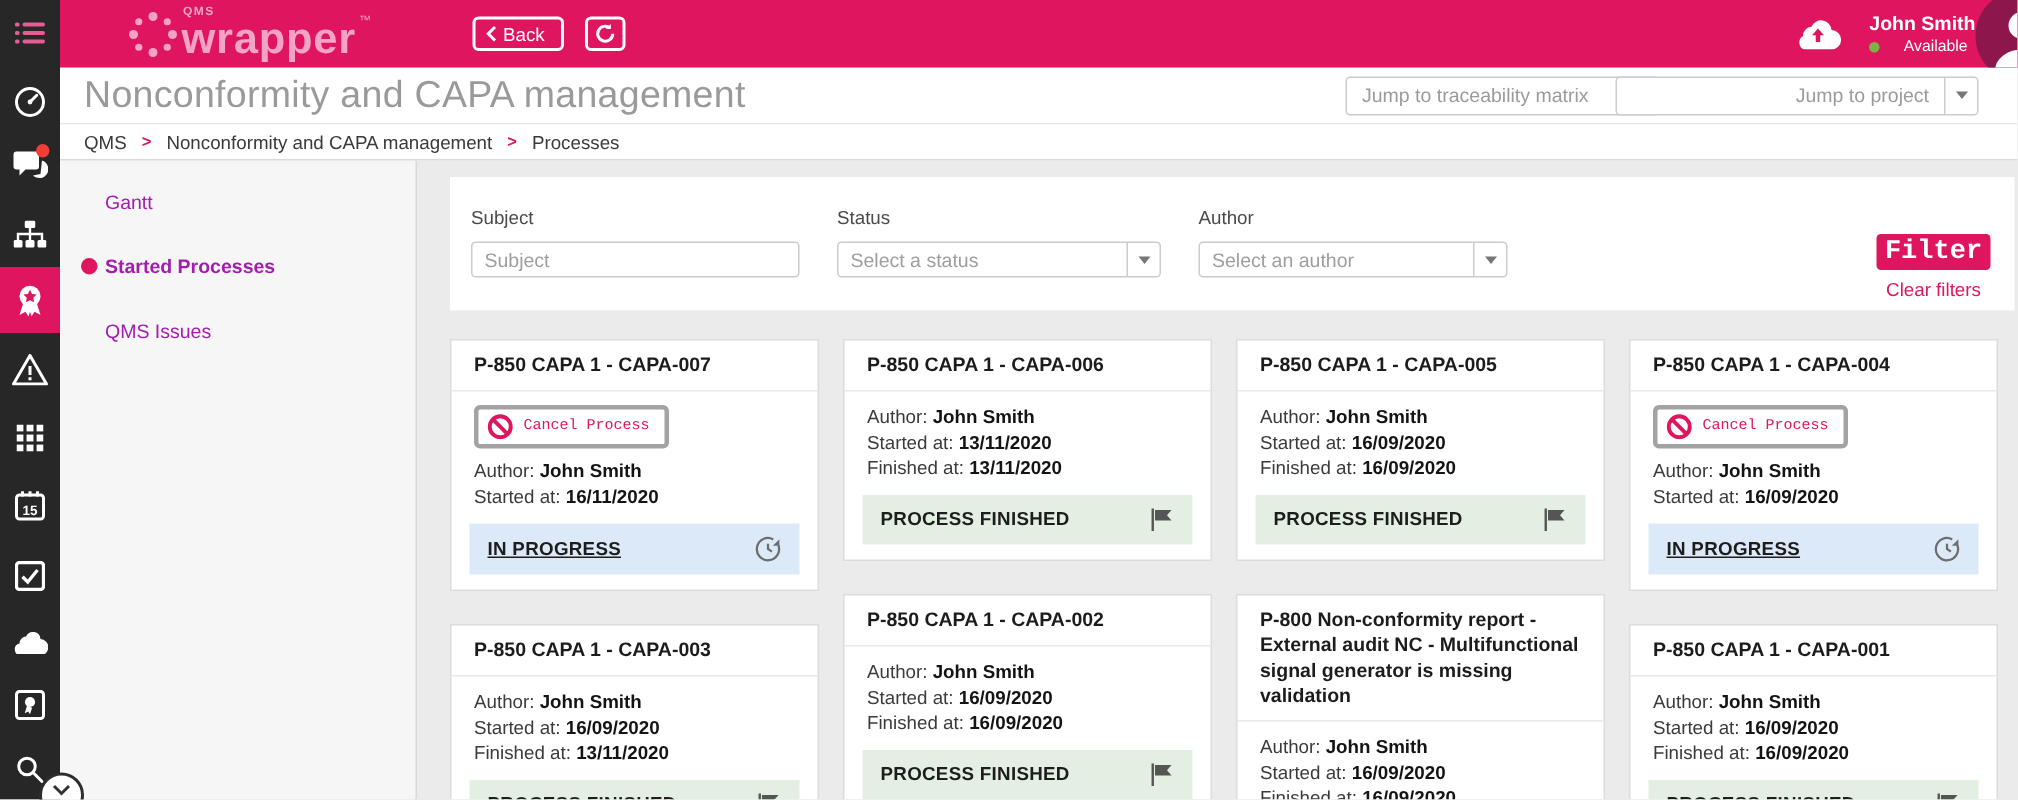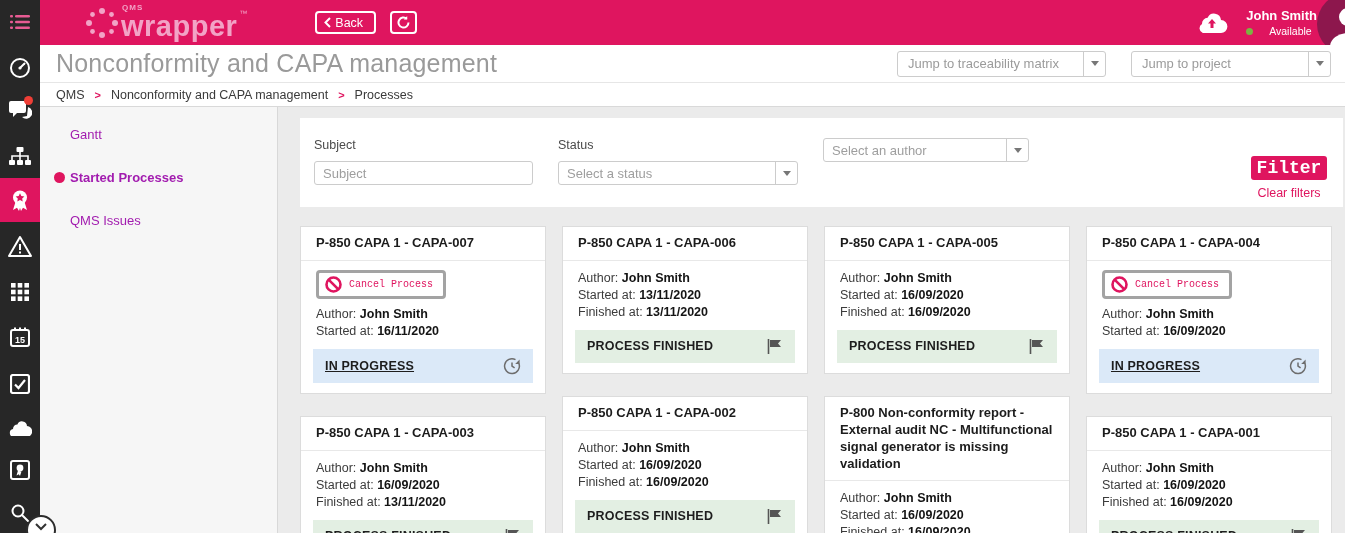--- a/index.html
+++ b/index.html
@@ -36,21 +36,21 @@
   .avatar svg { position:absolute; left:9px; top:10px; }
 
   
   .title-row { position:absolute; left:40px; top:45px; width:1305px; height:38px; background:#fff; border-bottom:1px solid #e6e6e6; display:flex; align-items:center; z-index:20; }
   .page-title { margin-left:16px; font-size:25px; font-weight:300; color:#9a9a9a; letter-spacing:.2px; }
   .jump-box { height:26px; border:1px solid #ccc; border-radius:3px; background:#fff; display:flex; align-items:center; cursor:pointer; }
   .jump-box .jb-text { padding:0 10px; font-size:13px; color:#9b9b9b; flex:1; white-space:nowrap; }
   .caret-cell { width:22px; align-self:stretch; border-left:1px solid #ccc; display:flex; align-items:center; justify-content:center; }
   .caret { width:0; height:0; border-left:4px solid transparent; border-right:4px solid transparent; border-top:5px solid #777; }
   .jump-trace { position:absolute; right:239px; width:209px; }
-  .jump-proj  { position:absolute; right:14px;  width:200px; }
+  .jump-proj  { position:absolute; right:26px;  width:242px;text-align:right; }
 
   .crumb-row { position:absolute; left:40px; top:83px; width:1305px; height:24px; background:#fff; border-bottom:1px solid #d9d9d9; display:flex; align-items:center; font-size:12.5px; color:#3a3a3a; z-index:20; }
   .crumb-row .crumb { margin-left:16px; cursor:pointer; }
   .crumb-row .sep { margin-left:10px; color:var(--brand); font-weight:bold; font-size:11px; }
   .crumb-row .sep + .crumb { margin-left:10px; }
 
   
   .subnav { position:absolute; left:40px; top:107px; width:238px; height:426px; background:#f6f6f6; border-right:1px solid #d8d8d8; z-index:10; }
   .subnav-item { position:relative; padding:12px 12px 12px 30px; font-size:13px; color:#a21caf; cursor:pointer; margin-top:4px; }
   .subnav-item.active { font-weight:bold; }
@@ -58,21 +58,21 @@
 
   
   .content { position:absolute; left:288px; top:107px; width:1067px; height:426px; background:#ebebeb; overflow:hidden; }
   .filter-panel { margin:11px 12px 0 12px; background:#fff; height:89px; padding:20px 16px 10px 14px; display:flex; }
   .field { margin-right:25px; }
   .field-label { font-size:12.5px; color:#4a4a4a; margin-bottom:9px; }
   .text-input { width:219px; height:24px; border:1px solid #ccc; border-radius:3px; padding:0 8px; font-size:13px; color:#333; font-family:inherit; }
   .text-input::placeholder { color:#9e9e9e; }
   .fake-select { height:24px; border:1px solid #ccc; border-radius:3px; background:#fff; display:flex; align-items:center; cursor:pointer; }
   .fake-select .fs-text { flex:1; padding:0 8px; font-size:13px; color:#9e9e9e; white-space:nowrap; }
-  .w-status { width:240px;align-items:center; } .w-author { width:206px; }
+  .w-status { width:216px;align-items:center; } .w-author { width:206px; }
   .filter-right { margin-left:auto; text-align:center; padding-top:18px; }
   .filter-btn { width:76px; height:24px; background:var(--brand); color:#ffffff; border:none; border-radius:3px; font-size:18px; font-weight:bold; cursor:pointer; font-family:Liberation Mono, monospace; }
   .clear-link { display:block; margin-top:6px; font-size:12.5px; color:var(--brand); cursor:pointer; text-decoration:none; }
 
   
   .cards { display:flex; gap:16px; margin:19px 12px 0 12px; align-items:flex-start; }
   .col { display:flex; flex-direction:column; gap:22px; width:246px; }
   .card { background:#fff; border:1px solid #dcdcdc; cursor:pointer; }
   .card-title { padding:8px 15px; font-size:13px; font-weight:bold; color:#1c1c1c; line-height:1.3; border-bottom:1px solid #e8e8e8; min-height:30px; display:flex; align-items:center; }
   .card-body { padding:9px 15px 6px; }
@@ -286,20 +286,21 @@
     <div class="field">
       <div class="field-label">Status</div>
       <div class="fake-select w-status">
         <span class="fs-text">Select a status</span>
         <span class="caret-cell">
             <span class="caret"></span>
           </span>
       </div>
     </div>
     <div class="field">
+      <div class="field-label">Author</div>
       <div class="fake-select w-author">
         <span class="fs-text">Select an author</span>
         <span class="caret-cell">
             <span class="caret"></span>
           </span>
       </div>
     </div>
     <div class="filter-right">
       <button class="filter-btn">Filter</button>
       <a class="clear-link">Clear filters</a>

